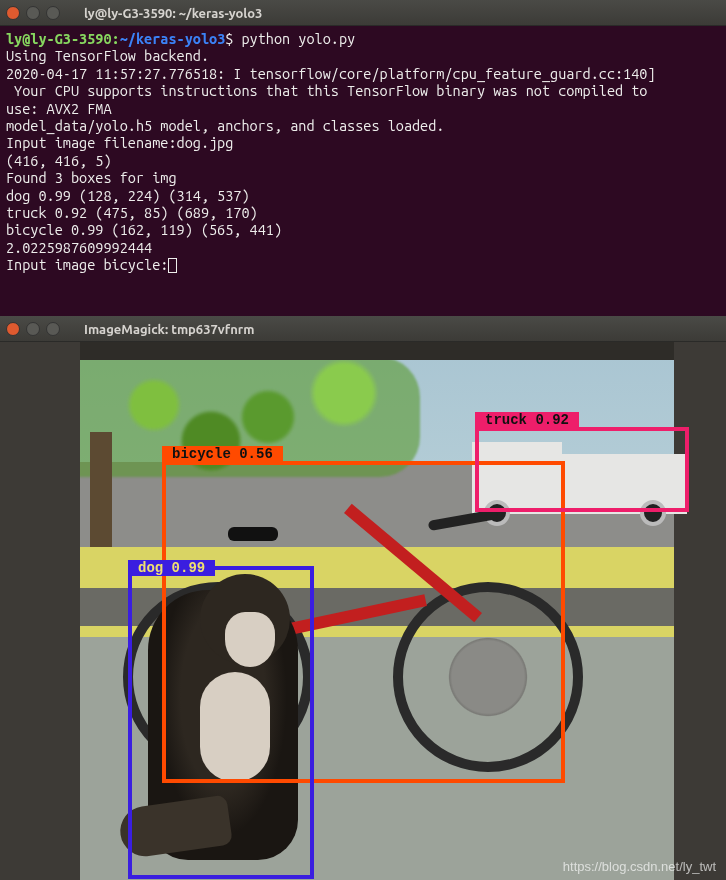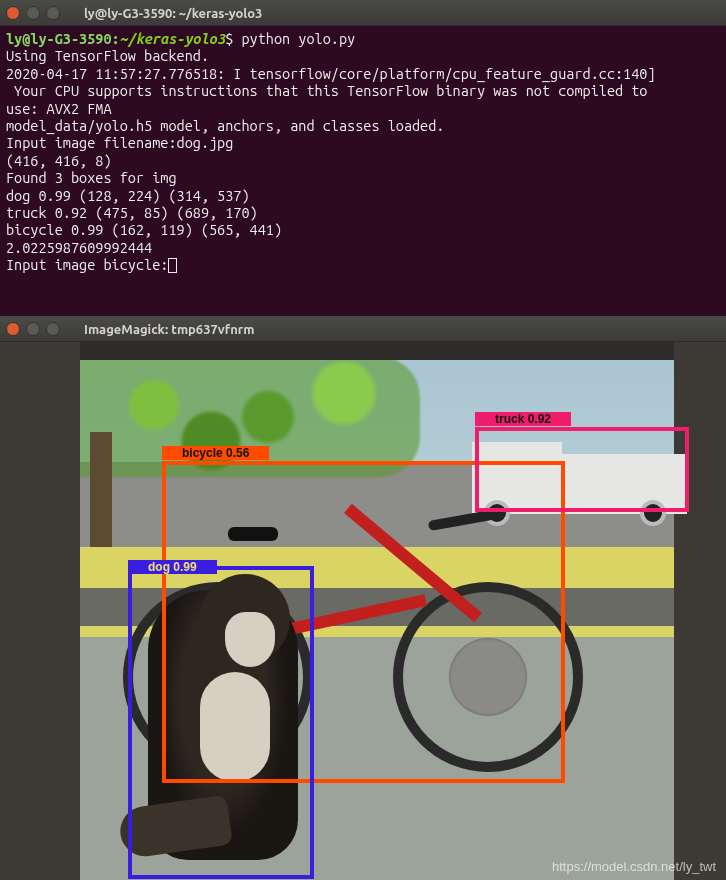--- a/index.html
+++ b/index.html
@@ -45,21 +45,21 @@
       background: #2d0922;
       color: #eeeeec;
       padding: 4px 6px;
       font-size: 14.5px;
       line-height: 1.2;
       height: 290px;
       white-space: pre;
       font-family: "Ubuntu Mono", "DejaVu Sans Mono", monospace;
     }
     .prompt-user { color: #87d75f; font-weight: bold; }
-    .prompt-path { color: #84cc16; font-weight: bold; font-style: italic; }
+    .prompt-path { color: #3b82f6; font-weight: bold; }
     .prompt-dollar { color: #eeeeec; }
     .cursor {
       display: inline-block;
       width: 9px;
       height: 15px;
       border: 1px solid #eeeeec;
       vertical-align: text-bottom;
       margin-left: 0px;
     }
     .image-viewer {
@@ -127,23 +127,23 @@
     .dog-tail { position:absolute; top:460px; left:120px; width:110px; height:50px; background:#3a332a; border-radius:50px 20px 20px 50px; transform:rotate(-8deg);}
     .bbox {
       position: absolute;
       border-width: 4px;
       border-style: solid;
     }
     .bbox-label {
       position: absolute;
       top: -19px;
       left: -4px;
-      padding: 0 20px;
-      font-family: Liberation Sans, sans-serif;
-      font-size: 12px;
+      padding: 0 10px;
+      font-family: Liberation Mono, monospace;
+      font-size: 14px;
       font-weight: bold;
       white-space: nowrap;
       color: #000;
     }
     .bbox.dog { border-color:#3a1ee0; }
     .bbox.dog .bbox-label { background:#3a1ee0; color:#f0e070;margin-top:9px;}
     .bbox.bicycle { border-color:#ff4a00; }
     .bbox.bicycle .bbox-label { background:#ff4a00; color:#111;}
     .bbox.truck { border-color:#ee1e6a; }
     .bbox.truck .bbox-label { background:#ee1e6a; color:#111;}
@@ -162,21 +162,21 @@
     <div class="win-btn"></div>
     <div class="title-text">ly@ly-G3-3590: ~/keras-yolo3</div>
   </div>
   <div class="terminal"><span class="prompt-user">ly@ly-G3-3590</span><span class="prompt-user">:</span><span class="prompt-path">~/keras-yolo3</span><span class="prompt-dollar">$</span><span> python yolo.py</span>
 <span>Using TensorFlow backend.</span>
 <span>2020-04-17 11:57:27.776518: I tensorflow/core/platform/cpu_feature_guard.cc:140]</span>
 <span> Your CPU supports instructions that this TensorFlow binary was not compiled to </span>
 <span>use: AVX2 FMA</span>
 <span>model_data/yolo.h5 model, anchors, and classes loaded.</span>
 <span>Input image filename:dog.jpg</span>
-<span>(416, 416, 8)</span>
+<span>(416, 416, 5)</span>
 <span>Found 3 boxes for img</span>
 <span>dog 0.99 (128, 224) (314, 537)</span>
 <span>truck 0.92 (475, 85) (689, 170)</span>
 <span>bicycle 0.99 (162, 119) (565, 441)</span>
 <span>2.0225987609992444</span>
 <span>Input image bicycle:</span><span class="cursor"></span></div>
 </div>
 
 <div class="window image-viewer">
   <div class="title-bar image-title-bar">
@@ -221,15 +221,15 @@
     <div class="bbox bicycle" style="left:162px; top:119px; width:403px; height:322px;">
       <div class="bbox-label">bicycle 0.56</div>
     </div>
     <div class="bbox truck" style="left:475px; top:85px; width:214px; height:85px;">
       <div class="bbox-label">truck 0.92</div>
     </div>
     <div class="bbox dog" style="left:128px; top:224px; width:186px; height:313px;">
       <div class="bbox-label">dog 0.99</div>
     </div>
 
-    <div class="watermark">https://model.csdn.net/ly_twt</div>
+    <div class="watermark">https://blog.csdn.net/ly_twt</div>
   </div>
 </div>
 
 </body></html>

